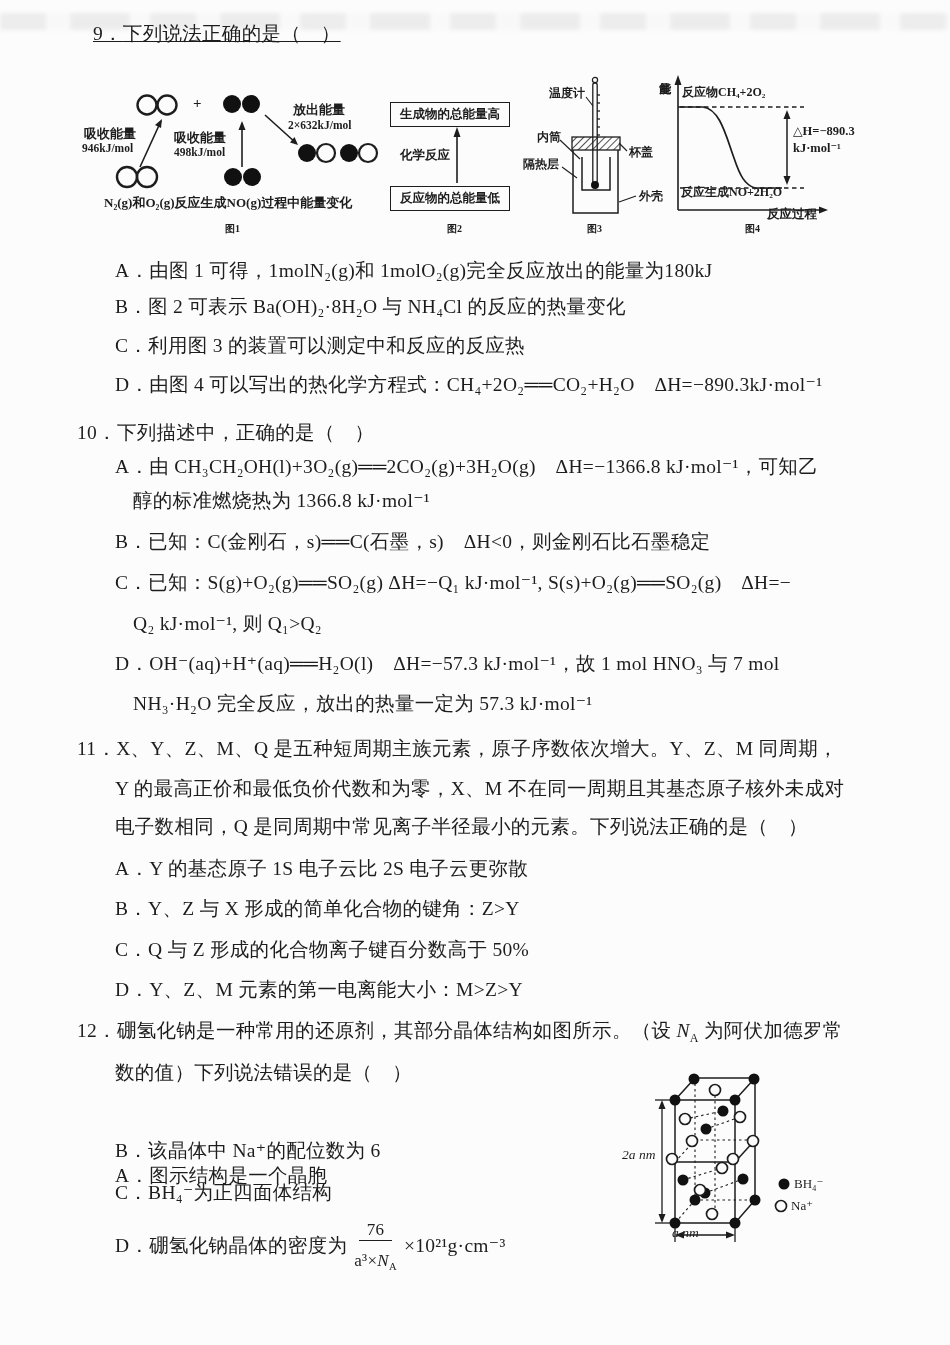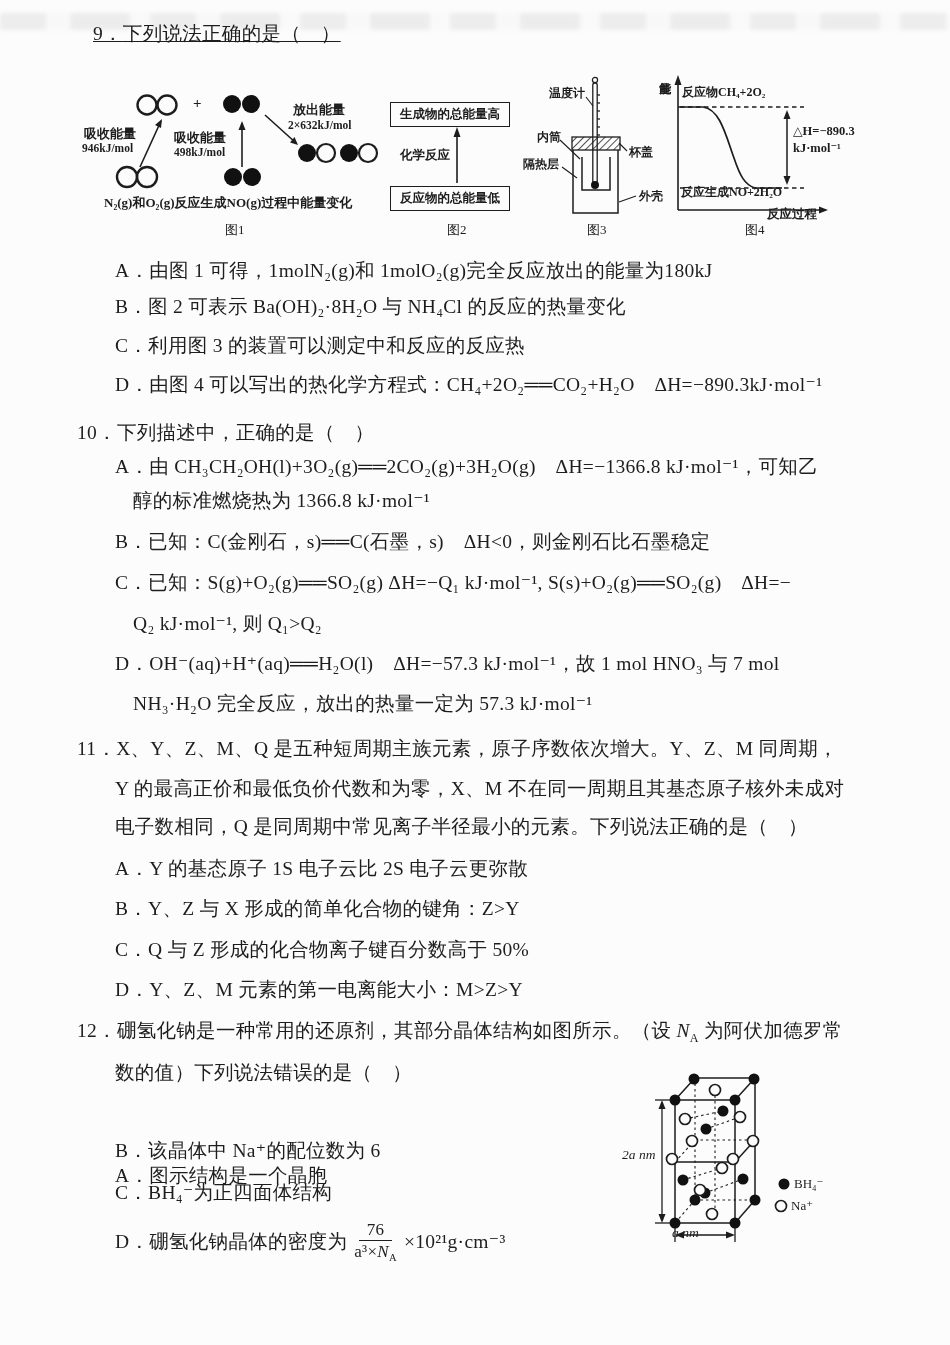--- a/index.html
+++ b/index.html
@@ -15,35 +15,35 @@
       rgba(160,160,160,.30) 0 46px, rgba(200,200,200,.12) 46px 70px,
       rgba(150,150,150,.28) 70px 130px, rgba(210,210,210,.10) 130px 150px);
     filter:blur(2px); opacity:.55;
   }
   .line{
     position:absolute; white-space:nowrap; font-size:19.5px; line-height:1.25;
     letter-spacing:.3px;
   }
   .fig-label{position:absolute; white-space:nowrap; font-weight:bold; font-size:13px; line-height:1.1;}
   .fig-small{position:absolute; white-space:nowrap; font-weight:bold; font-size:11.5px; line-height:1.1;}
-  .fig-caption{position:absolute; white-space:nowrap; font-size:13px; font-weight:normal; line-height:1.1;}
+  .fig-caption{position:absolute; white-space:nowrap; font-size:10px; font-weight:bold; line-height:1.1;}
   .fig-box{
     position:absolute; width:118px; height:23px; border:1.6px solid #1d1d1d;
     display:flex; align-items:center; justify-content:center;
     font-size:12.5px; font-weight:bold; background:#fcfcfc;
   }
   .v-text{writing-mode:vertical-rl; text-orientation:upright; letter-spacing:2px;}
   .it-label{font-style:italic; font-weight:normal; font-size:13.5px;}
   svg{position:absolute; overflow:visible;}
   .frac{
     display:inline-flex; flex-direction:column; align-items:center;
     vertical-align:middle; margin:0 5px; font-size:17px; line-height:1.15;
   }
   .frac .num{padding:0 8px; border-bottom:1.6px solid #1d1d1d;}
-  .frac .den{padding:1px 2px 0 2px;}
+  .frac .den{padding:10px 2px 0 2px;}
   .dline{display:flex; align-items:center;}
   sub{font-size:.62em;}
   i{font-style:italic;}
 </style>
 </head>
 <body>
 
 <div class="page">
   <div class="scan-band"></div>
 

